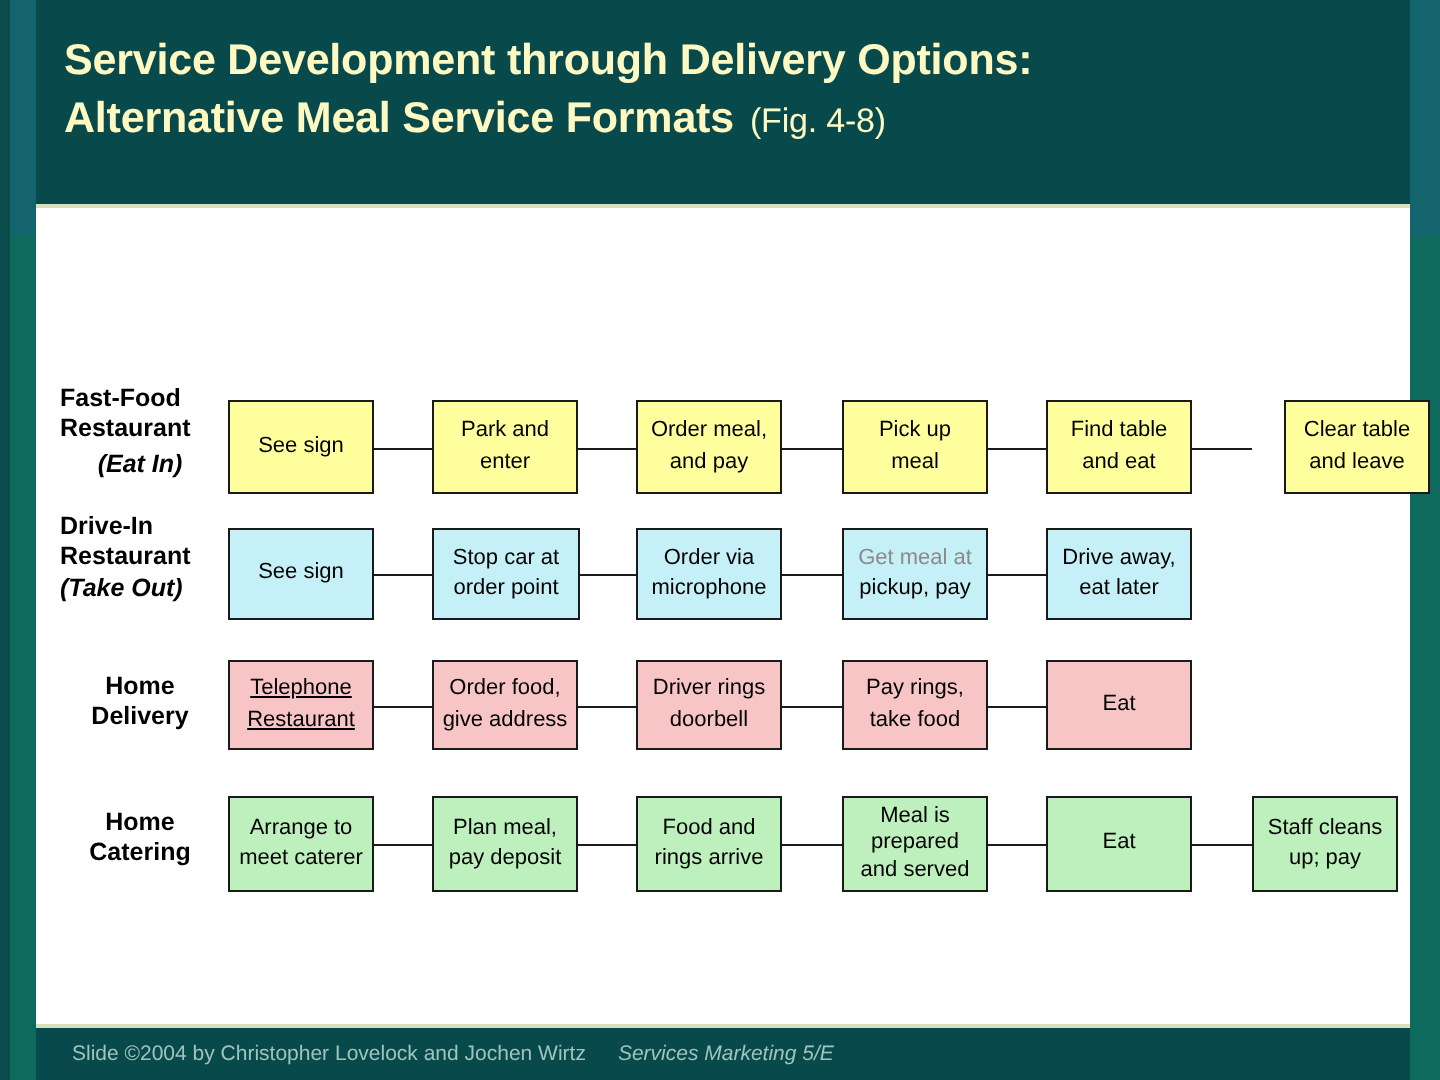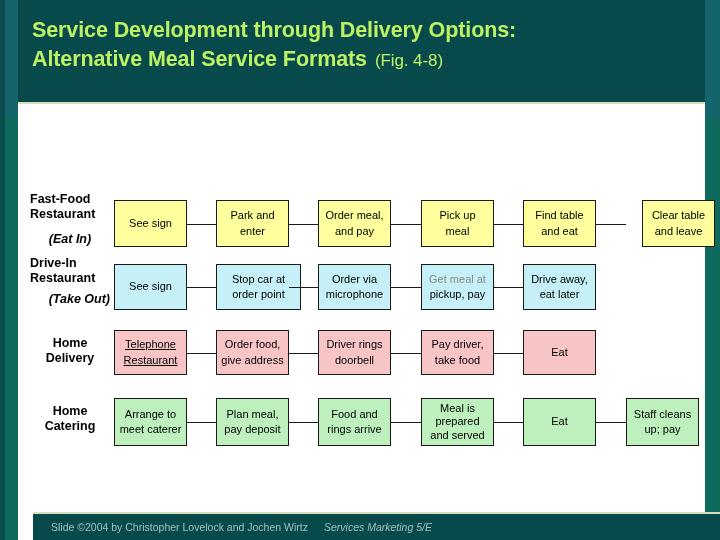--- a/index.html
+++ b/index.html
@@ -65,21 +65,21 @@
     border-bottom: 2px solid #d8dfbd;
     box-sizing: border-box;
   }
   .header-inner {
     position: absolute;
     left: 14px;
     top: 16px;
     right: 8px;
   }
   .title-line {
-    color: #bef264;
+    color: #fef9c3;
     font-weight: bold;
     font-size: 21.5px;
     line-height: 29px;
     letter-spacing: -0.1px;
     white-space: nowrap;
   }
   .title-sub {
     font-weight: normal;
     font-size: 17px;
   }
@@ -95,21 +95,20 @@
   
   .footer {
     position: absolute;
     left: 18px;
     top: 512px;
     width: 687px;
     height: 28px;
     background: #08494b;
     border-top: 2px solid #d8dfbd;
     box-sizing: border-box;
-    margin-left: 15px;
   }
   .footer-text {
     position: absolute;
     left: 18px;
     top: 7px;
     color: #9fc3bd;
     font-size: 10.5px;
     white-space: nowrap;
   }
   .footer-text .ital {
@@ -181,21 +180,21 @@
     </div>
   </div>
 
   <div class="canvas"></div>
 
   <div id="rows-host">
       <div class="row" style="top: 0px;">
         <div class="rowlabel" style="left: 30px; width: 80px; top: 192px;">
           <div>Fast-Food</div>
           <div>Restaurant</div>
-          <div class="ital" style="text-align: center; margin-top: 10px;">(Eat In)</div>
+          <div class="ital" style="text-align: center; margin-top: 3px;">(Eat In)</div>
         </div>
         <div class="box" style="left: 114px; top: 200px; width: 73px; height: 47px; background: rgb(255, 255, 158);">
           <span class="txt">
             <div>See sign</div>
           </span>
         </div>
         <div class="connector" style="left: 187px; width: 29px; top: 224px;"></div>
         <div class="box" style="left: 216px; top: 200px; width: 73px; height: 47px; background: rgb(255, 255, 158);">
           <span class="txt">
             <div>Park and</div>
@@ -228,29 +227,29 @@
           <span class="txt">
             <div>Clear table</div>
             <div>and leave</div>
           </span>
         </div>
       </div>
       <div class="row" style="top: 0px;">
         <div class="rowlabel" style="left: 30px; width: 80px; top: 256px;">
           <div>Drive-In</div>
           <div>Restaurant</div>
-          <div class="ital" style="text-align: right; margin-top: 6px;">(Take Out)</div>
+          <div class="ital" style="text-align: left; margin-top: 1px;">(Take Out)</div>
         </div>
         <div class="box" style="left: 114px; top: 264px; width: 73px; height: 46px; background: rgb(197, 240, 247);">
           <span class="txt">
             <div>See sign</div>
           </span>
         </div>
         <div class="connector" style="left: 187px; width: 29px; top: 287px;"></div>
-        <div class="box" style="left: 216px; top: 264px; width: 85px; height: 46px; background: rgb(197, 240, 247);">
+        <div class="box" style="left: 216px; top: 264px; width: 74px; height: 46px; background: rgb(197, 240, 247);">
           <span class="txt">
             <div>Stop car at</div>
             <div>order point</div>
           </span>
         </div>
         <div class="connector" style="left: 289px; width: 29px; top: 287px;"></div>
         <div class="box" style="left: 318px; top: 264px; width: 73px; height: 46px; background: rgb(197, 240, 247);">
           <span class="txt">
             <div>Order via</div>
             <div>microphone</div>
@@ -292,21 +291,21 @@
         <div class="connector" style="left: 289px; width: 29px; top: 353px;"></div>
         <div class="box" style="left: 318px; top: 330px; width: 73px; height: 45px; background: rgb(247, 197, 197);">
           <span class="txt">
             <div>Driver rings</div>
             <div>doorbell</div>
           </span>
         </div>
         <div class="connector" style="left: 391px; width: 30px; top: 353px;"></div>
         <div class="box" style="left: 421px; top: 330px; width: 73px; height: 45px; background: rgb(247, 197, 197);">
           <span class="txt">
-            <div>Pay driver,</div>
+            <div>Pay rings,</div>
             <div>take food</div>
           </span>
         </div>
         <div class="connector" style="left: 494px; width: 29px; top: 353px;"></div>
         <div class="box" style="left: 523px; top: 330px; width: 73px; height: 45px; background: rgb(247, 197, 197);">
           <span class="txt">
             <div>Eat</div>
           </span>
         </div>
       </div>

